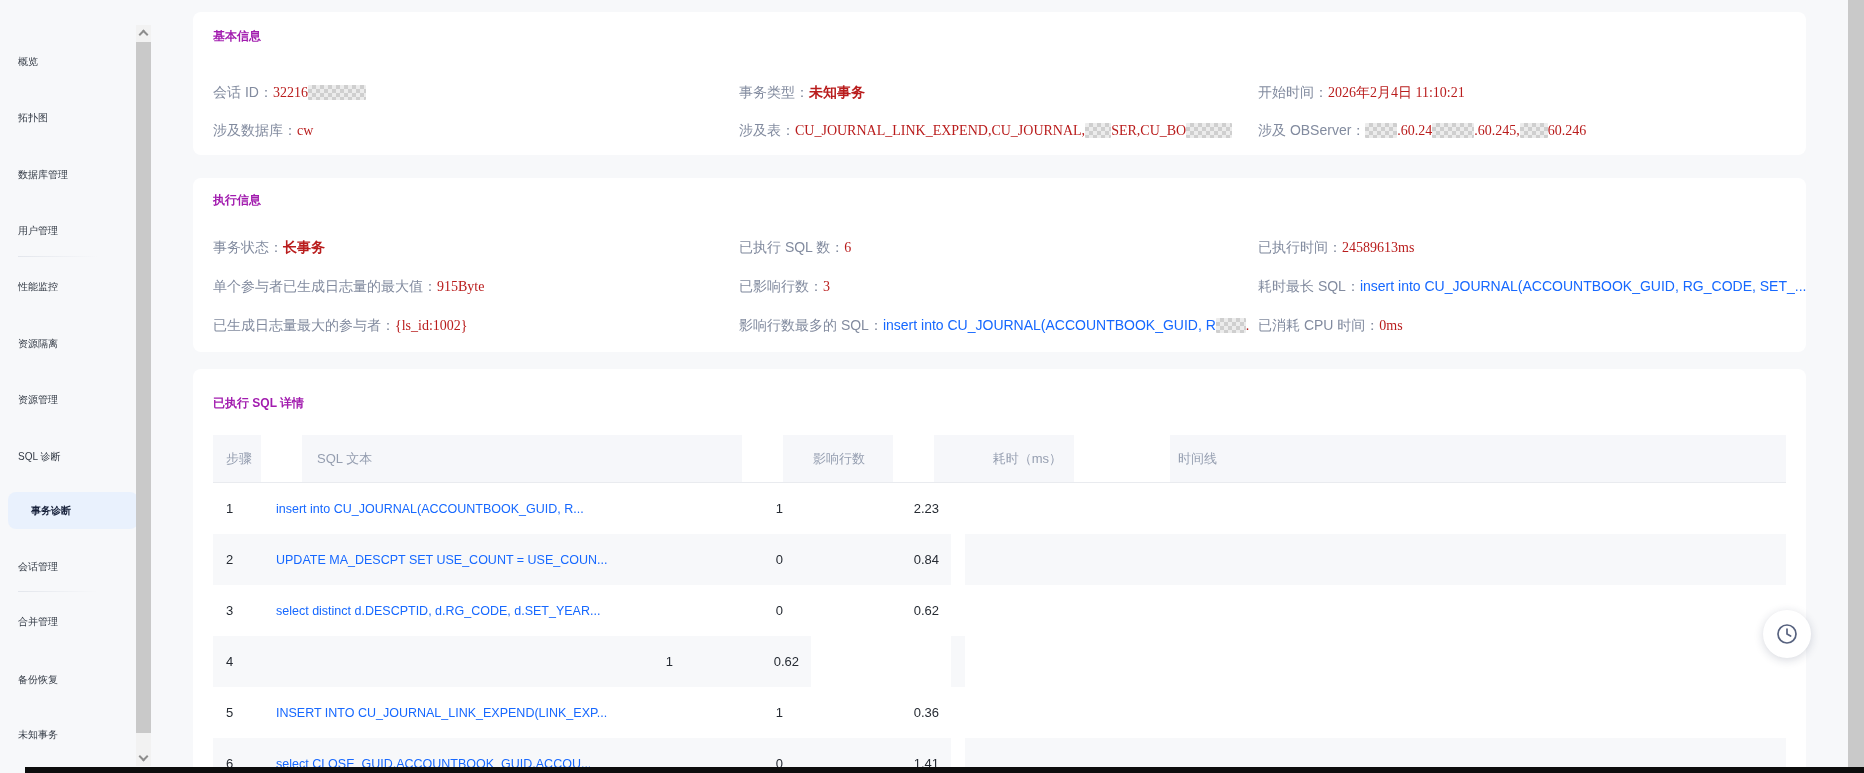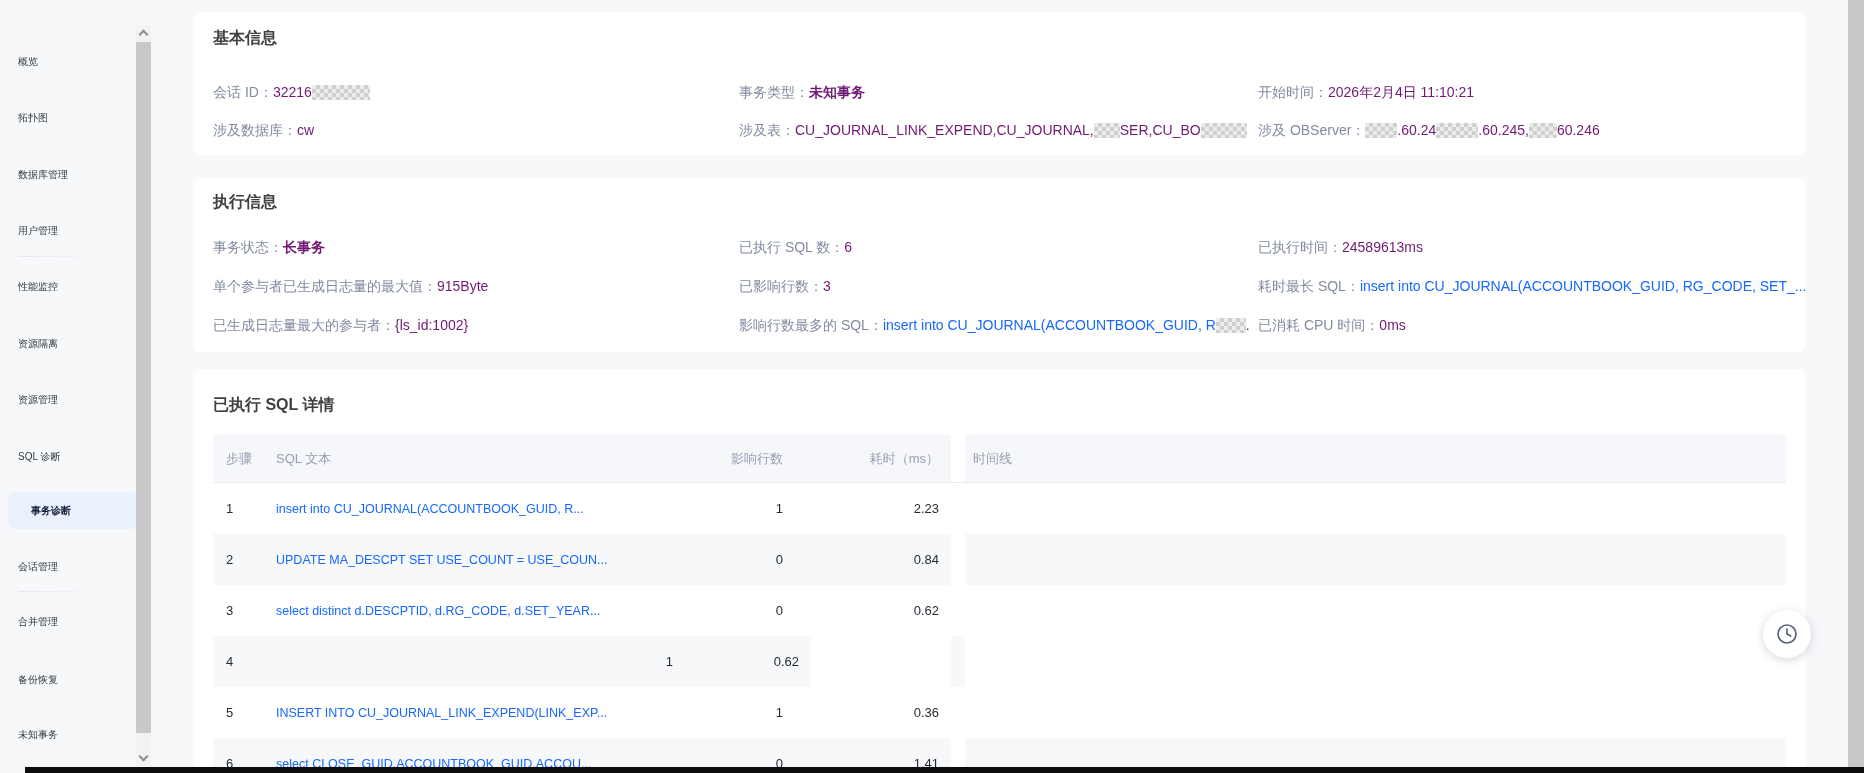--- a/index.html
+++ b/index.html
@@ -26,42 +26,42 @@
   .chev.down { bottom:6px; transform:rotate(225deg); }
   
   .vscroll-right { position:absolute; right:0; top:0; width:16px; height:100%; background:#c9c9c9; }
   
   .bottom-bar { position:absolute; left:25px; right:0; bottom:0; height:6px; background:#0d0d0d; z-index:30; }
   
   .card { position:absolute; left:193px; width:1613px; background:#fff; border-radius:8px; }
   .card-basic { top:12px;  height:143px; }
   .card-exec  { top:178px; height:174px; }
   .card-table { top:369px; height:420px; }
-  .card h2 { position:absolute; left:20px; font-size:16px; font-weight:700; color:#404040; }
+  .card h2 { position:absolute; left:20px; font-size:12px; font-weight:700; color:#a21caf; }
   .card-basic h2 { top:16px; }
   .card-exec  h2 { top:14px; }
   .card-table h2 { top:26px; }
   .row { position:absolute; left:20px; right:20px; height:20px; }
   .fld { position:absolute; top:0; font-size:14px; line-height:20px; white-space:nowrap; }
   .fld.c1 { left:0; } .fld.c2 { left:526px; } .fld.c3 { left:1045px; }
   .lbl { color:#828b9f; }
-  .val { color:#701a75; }
+  .val { color:#b91c1c;font-family:Liberation Serif, serif; }
   .val.strong { font-weight:600; }
   a.sqllink { color:#1668ff; text-decoration:none; cursor:pointer; }
   .mosaic {
     display:inline-block; height:15px; vertical-align:-3px; border-radius:1px;
     background-image:
       linear-gradient(45deg,#cfcfcf 25%,transparent 25%,transparent 75%,#cfcfcf 75%),
       linear-gradient(45deg,#cfcfcf 25%,#ececec 25%,#ececec 75%,#cfcfcf 75%);
     background-size:8px 8px; background-position:0 0,4px 4px;
   }
   
   .tbl { position:absolute; left:20px; right:20px; top:66px; }
   .thead, .trow { display:grid; grid-template-columns:48px 440px 110px 140px 14px 1fr; }
-  .thead { height:48px; border-bottom:1px solid #e9ebef; }
+  .thead { height:48px; border-bottom:1px solid #e9ebef;gap:41px; }
   .thead > div { background:#f6f7fa; height:100%; display:flex; align-items:center; font-size:13px; color:#959eb0; }
   .thead > .c-gap { background:#fff; }
   .trow { height:51px; }
   .trow > div { height:100%; display:flex; align-items:center; }
   .trow.even > div { background:#f7f8fa; }
   .trow.even > .c-gap { background:#fff; }
   .c-step { padding-left:13px; }
   .c-sql  { padding-left:15px; overflow:hidden; }
   .c-aff  { justify-content:flex-end; padding-right:28px; }
   .c-time { justify-content:flex-end; padding-right:12px; }

